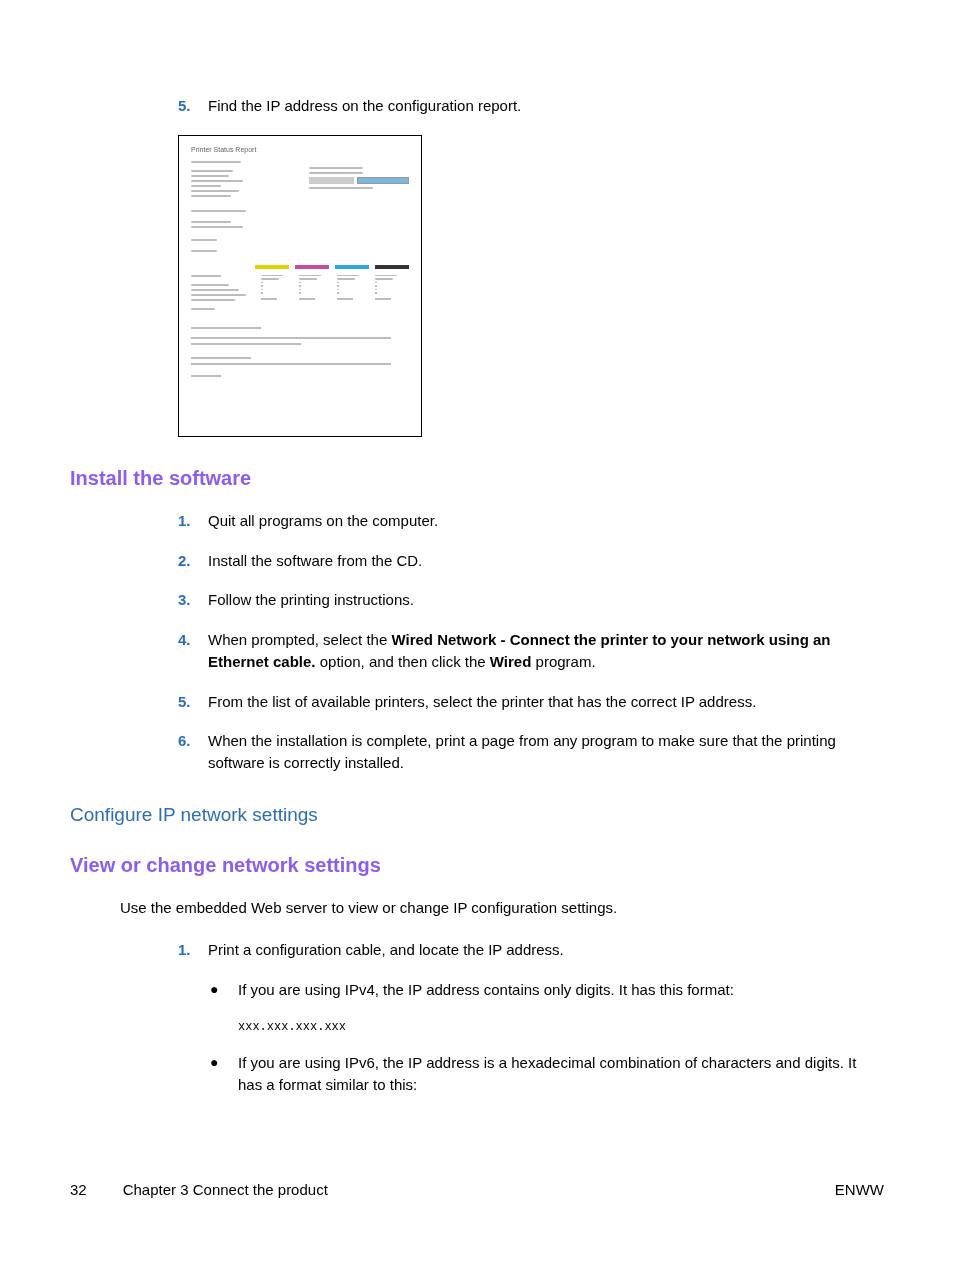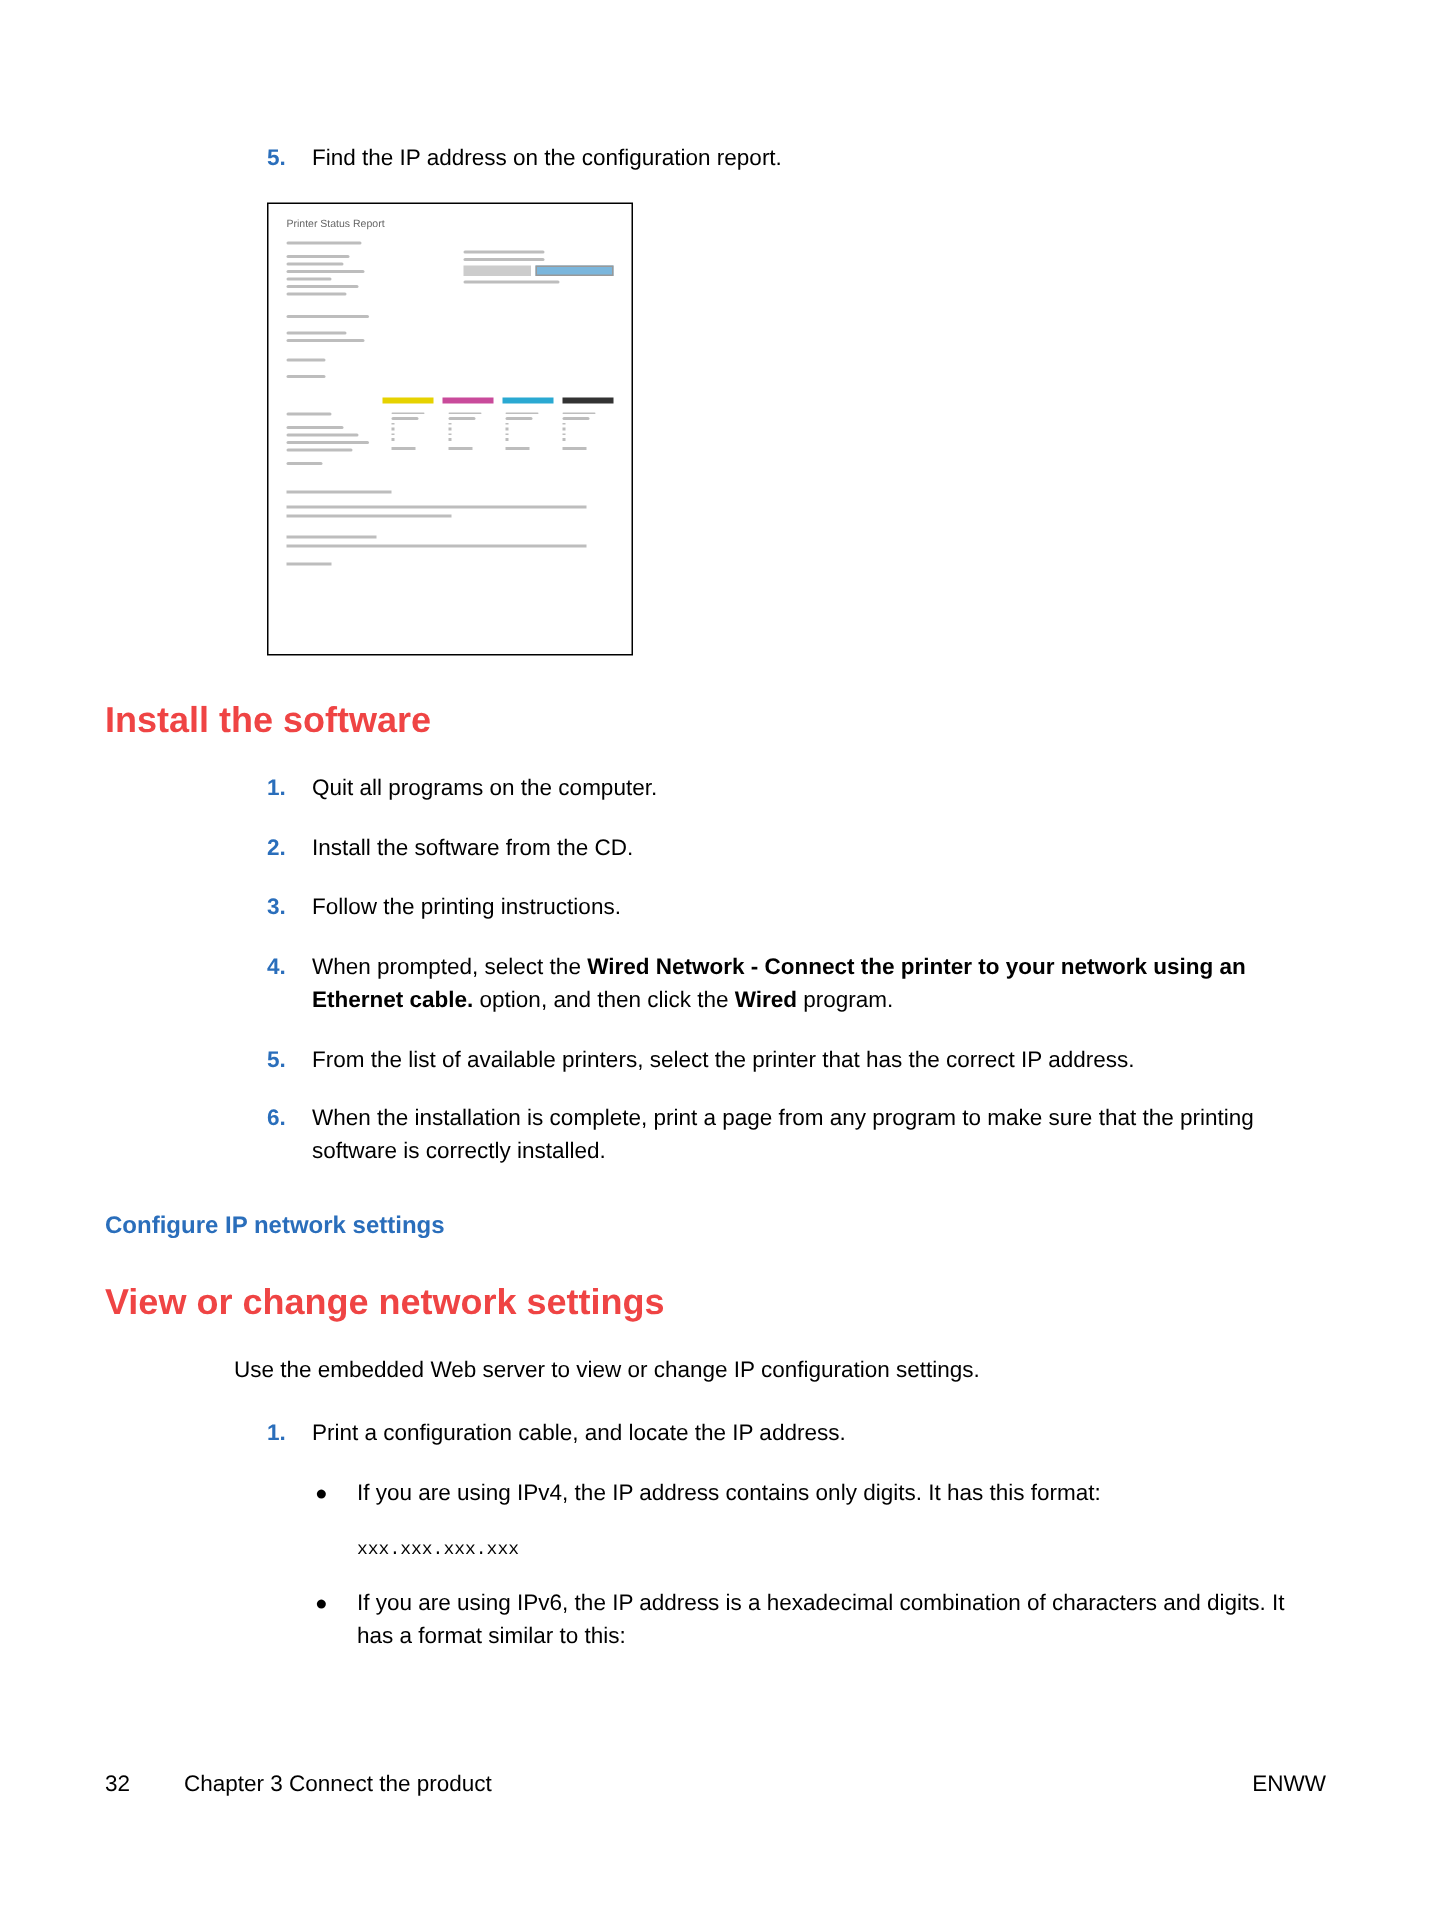--- a/index.html
+++ b/index.html
@@ -39,35 +39,35 @@
     font-size: 14px;
   }
   .bullet-text { flex: 1; }
   .mono {
     font-family: "Courier New", monospace;
     font-size: 12px;
     margin-left: 60px;
     margin-bottom: 18px;
   }
   h2.h-blue {
-    color: #ef4444;
+    color: #8b5cf6;
     font-weight: bold;
-    font-size: 24px;
+    font-size: 20px;
     margin-bottom: 20px;
   }
   h1.h-blue-big {
     color: #2a6ebb;
-    font-weight: bold;
-    font-size: 16px;
+    font-weight: normal;
+    font-size: 19px;
     margin-bottom: 28px;
   }
   .body-p {
     font-size: 15px;
     line-height: 1.5;
-    margin-left: 86px;
+    margin-left: 50px;
     margin-bottom: 20px;
   }
   .footer {
     position: absolute;
     bottom: 72px;
     left: 70px;
     right: 70px;
     display: flex;
     justify-content: space-between;
     font-size: 15px;

